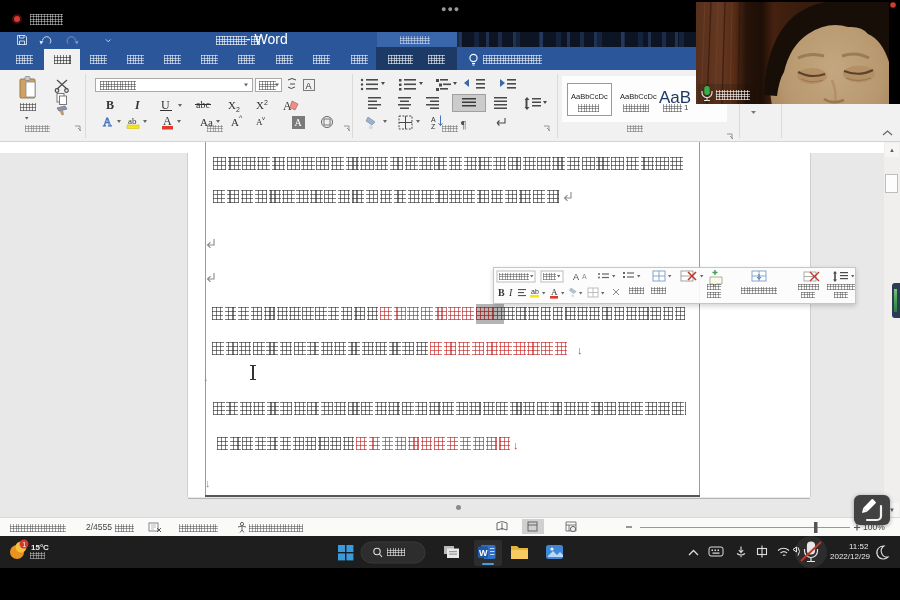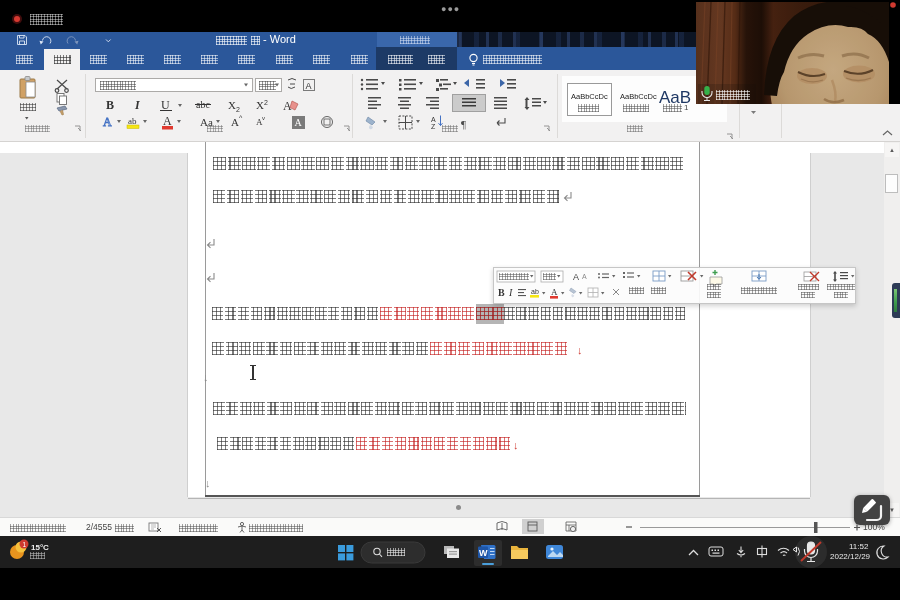--- a/index.html
+++ b/index.html
@@ -48,21 +48,21 @@
   <path d="M27.5 7.5 l-4 -0.8 l1.3 3.8 z" fill="#dde6f5"></path>
   <g fill="none" stroke="#7f96bd" stroke-width="0.9">
     <path d="M52 9.5 a4.2 4.2 0 1 1 7.5 -3"></path>
   </g>
   <path d="M58.5 7.5 l4 -0.8 l-1.3 3.8 z" fill="#7f96bd"></path>
   <path d="M90 5.5 l2.3 2.3 L94.6 5.5" fill="none" stroke="#cdd8ec" stroke-width="1"></path>
 </svg>
 
 <div class="cjw" style="left:216px;top:36px;width:31px;height:9px;--p:10.3px;--ink:rgba(255,255,255,0.6);"></div>
 <div class="cjw" style="left:251px;top:36px;width:9px;height:9px;--p:9px;--ink:rgba(255,255,255,0.6);"></div>
-<div class="a" style="left:263px;top:33px;width:60px;height:13px;color:#fff;font-size:11px;line-height:13px;">- Word</div>
+<div class="a" style="left:246px;top:33px;width:60px;height:13px;color:#fff;font-size:14px;line-height:13px;">- Word</div>
 <div class="a" style="left:0;top:47px;width:900px;height:23px;background:#2b579a;"></div>
 <div class="a" style="left:376px;top:47px;width:81px;height:23px;background:#1d3a66;"></div>
 <div class="a" style="left:44px;top:49px;width:36px;height:21px;background:#f2f1f1;"></div>
 <div class="cj" style="left:54px;top:55px;width:17px;height:9px;--p:9.3px;--bg:transparent;--ink:rgba(40,40,40,0.6);--hs:3px;--vs:3.1px;"></div>
 <div class="cjw" style="left:16px;top:55px;width:17px;height:9px;--p:9.3px;"></div>
 <div class="cjw" style="left:90px;top:55px;width:17px;height:9px;--p:9.3px;"></div>
 <div class="cjw" style="left:127px;top:55px;width:17px;height:9px;--p:9.3px;"></div>
 <div class="cjw" style="left:164px;top:55px;width:17px;height:9px;--p:9.3px;"></div>
 <div class="cjw" style="left:201px;top:55px;width:17px;height:9px;--p:9.3px;"></div>
 <div class="cjw" style="left:238px;top:55px;width:17px;height:9px;--p:9.3px;"></div>

